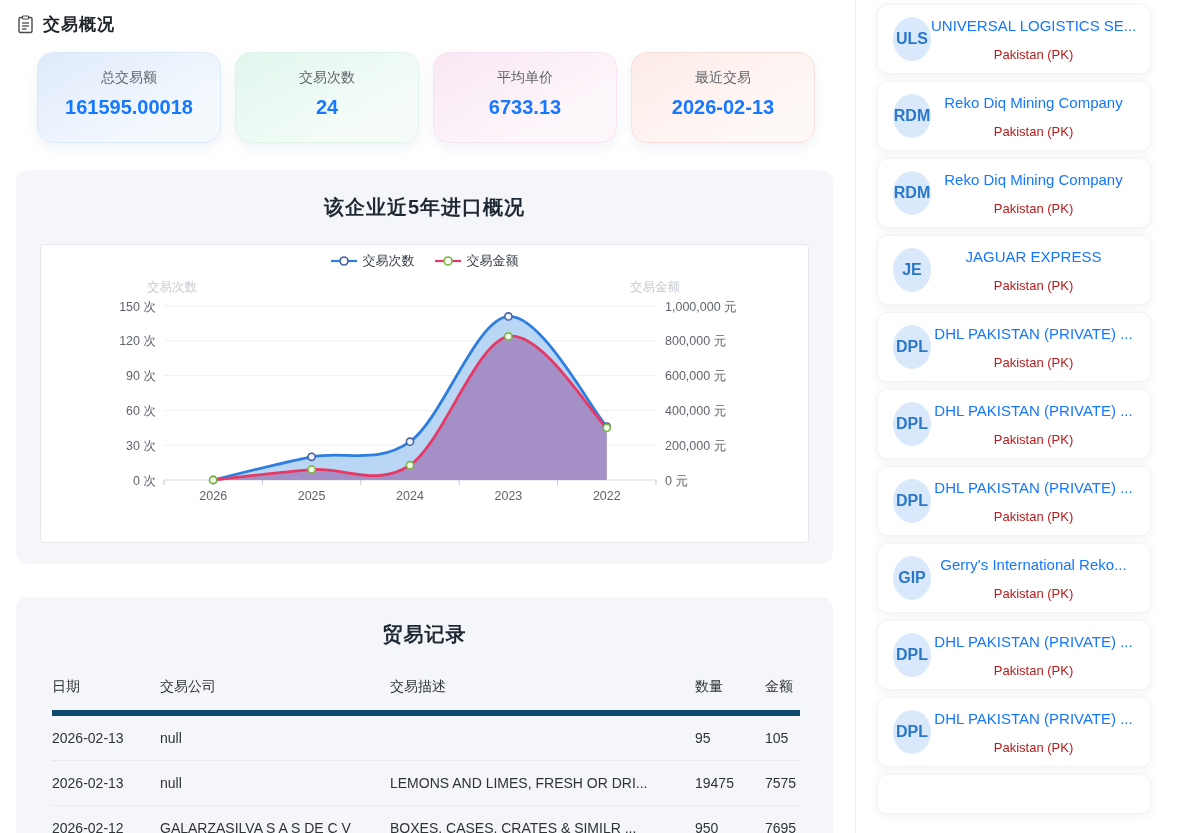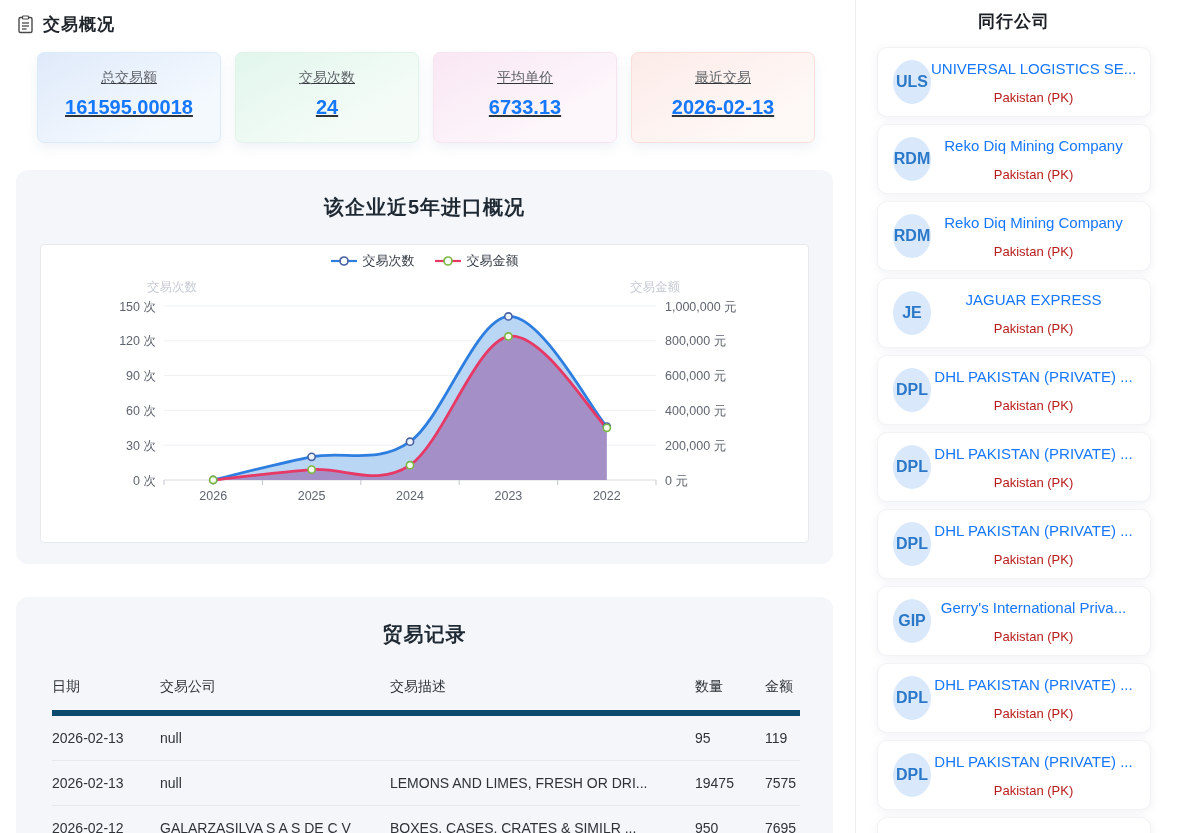--- a/index.html
+++ b/index.html
@@ -11,22 +11,22 @@
   svg text { font-family: "Liberation Sans", "DejaVu Sans", sans-serif; }
 
   
   .main { width: 855px; padding: 6px 22px 0 16px; }
 
   .page-header { display: flex; align-items: center; gap: 8px; margin-top: 4px; height: 28px; }
   .page-header .title { font-size: 17px; font-weight: bold; color: #20242b; letter-spacing: 1px; }
 
   .stat-row { display: flex; gap: 14px; margin: 14px 0 0 21px; }
   .stat-card {
-    width: 184px; height: 91px; border-radius: 7px; border: 1px solid transparent;
-    text-align: center; box-shadow: 0 5px 12px rgba(140,160,190,0.14); text-decoration: underline;
+    width: 184px; height: 91px; border-radius: 16px; border: 1px solid transparent;
+    text-align: center; box-shadow: 0 5px 12px rgba(140,160,190,0.14);
   }
   .stat-card .stat-label { margin-top: 16px; font-size: 14px; color: #5f6368; }
   .stat-card .stat-value { margin-top: 9px; font-size: 20px; font-weight: bold; color: #1677ff; }
   .theme-blue   { background: linear-gradient(150deg,#dfeafa 0%,#f4f9fe 75%); border-color:#dcebfa; }
   .theme-green  { background: linear-gradient(150deg,#e1f6ec 0%,#f5fcf8 75%); border-color:#dff3e9; }
   .theme-purple { background: linear-gradient(150deg,#f9e7f4 0%,#fdf7fb 75%); border-color:#f6e4f0; }
   .theme-red    { background: linear-gradient(150deg,#fcebe8 0%,#fef8f6 75%); border-color:#f9ded9; }
 
   .panel { background: #f4f6f9; border-radius: 12px; }
   .panel-title { padding-top: 24px; text-align: center; font-size: 20px; font-weight: bold; color: #1f2933; letter-spacing: 1px; }
@@ -191,21 +191,21 @@
             <th>数量</th>
             <th>金额</th>
           </tr>
         </thead>
       <tbody>
           <tr>
             <td>2026-02-13</td>
             <td>null</td>
             <td></td>
             <td>95</td>
-            <td>119</td>
+            <td>105</td>
           </tr>
           <tr>
             <td>2026-02-13</td>
             <td>null</td>
             <td>LEMONS AND LIMES, FRESH OR DRI...</td>
             <td>19475</td>
             <td>7575</td>
           </tr>
           <tr>
             <td>2026-02-12</td>
@@ -213,21 +213,20 @@
             <td>BOXES, CASES, CRATES &amp; SIMILR ...</td>
             <td>950</td>
             <td>7695</td>
           </tr>
         </tbody>
     </table>
   </div>
 </div>
 
 <div class="sidebar">
-  <div class="sidebar-title">同行公司</div>
   <div>
       <div class="company-card">
     <div class="company-avatar">ULS</div>
     <div class="company-text">
       <div class="company-name">UNIVERSAL LOGISTICS SE...</div>
       <div class="company-country">Pakistan (PK)</div>
     </div>
   </div>
       <div class="company-card">
     <div class="company-avatar">RDM</div>
@@ -267,21 +266,21 @@
       <div class="company-card">
     <div class="company-avatar">DPL</div>
     <div class="company-text">
       <div class="company-name">DHL PAKISTAN (PRIVATE) ...</div>
       <div class="company-country">Pakistan (PK)</div>
     </div>
   </div>
       <div class="company-card">
     <div class="company-avatar">GIP</div>
     <div class="company-text">
-      <div class="company-name">Gerry's International Priva...</div>
+      <div class="company-name">Gerry's International Reko...</div>
       <div class="company-country">Pakistan (PK)</div>
     </div>
   </div>
       <div class="company-card">
     <div class="company-avatar">DPL</div>
     <div class="company-text">
       <div class="company-name">DHL PAKISTAN (PRIVATE) ...</div>
       <div class="company-country">Pakistan (PK)</div>
     </div>
   </div>

